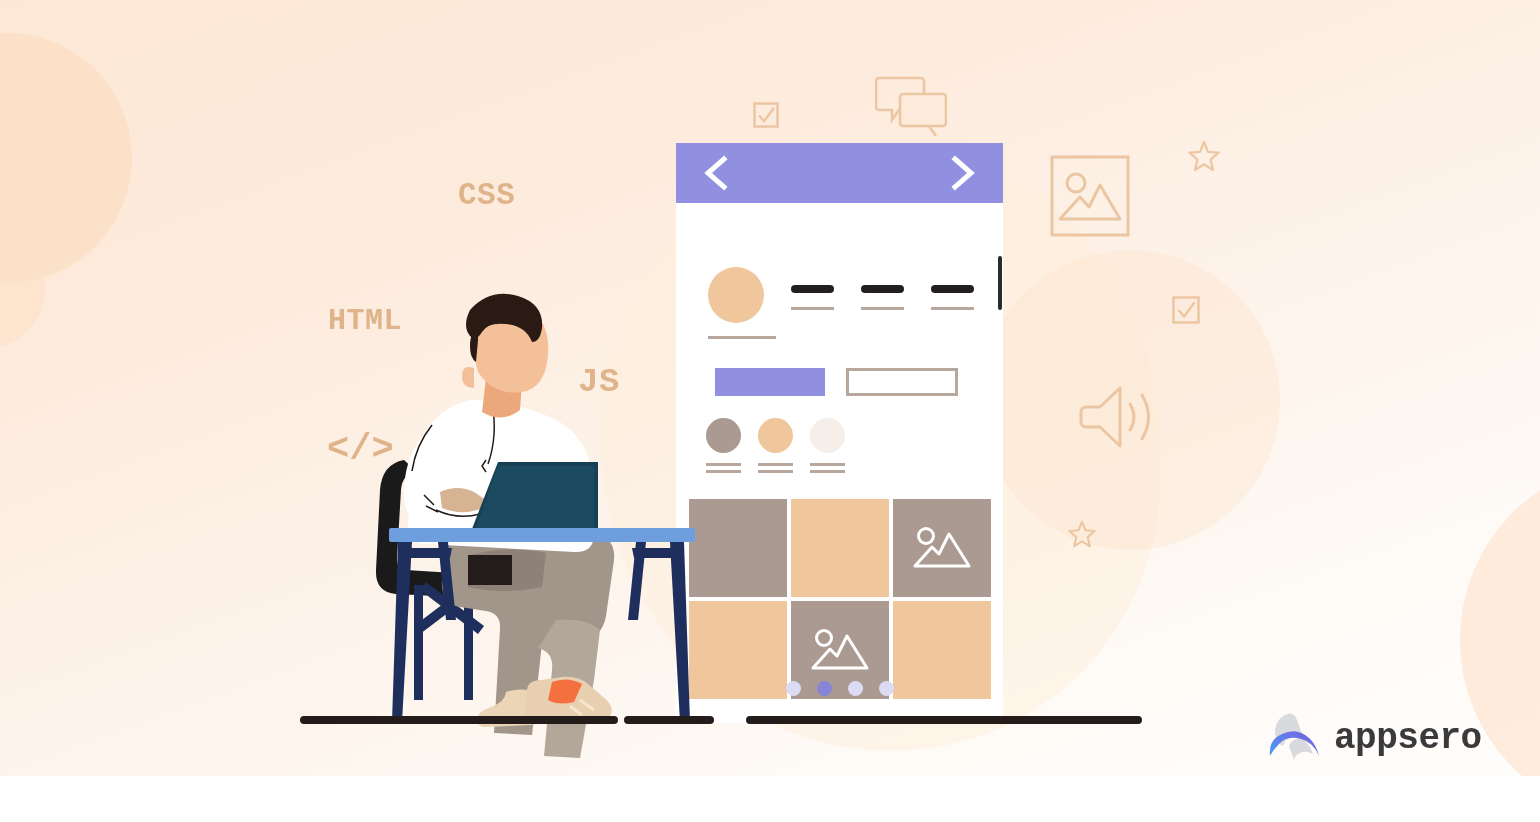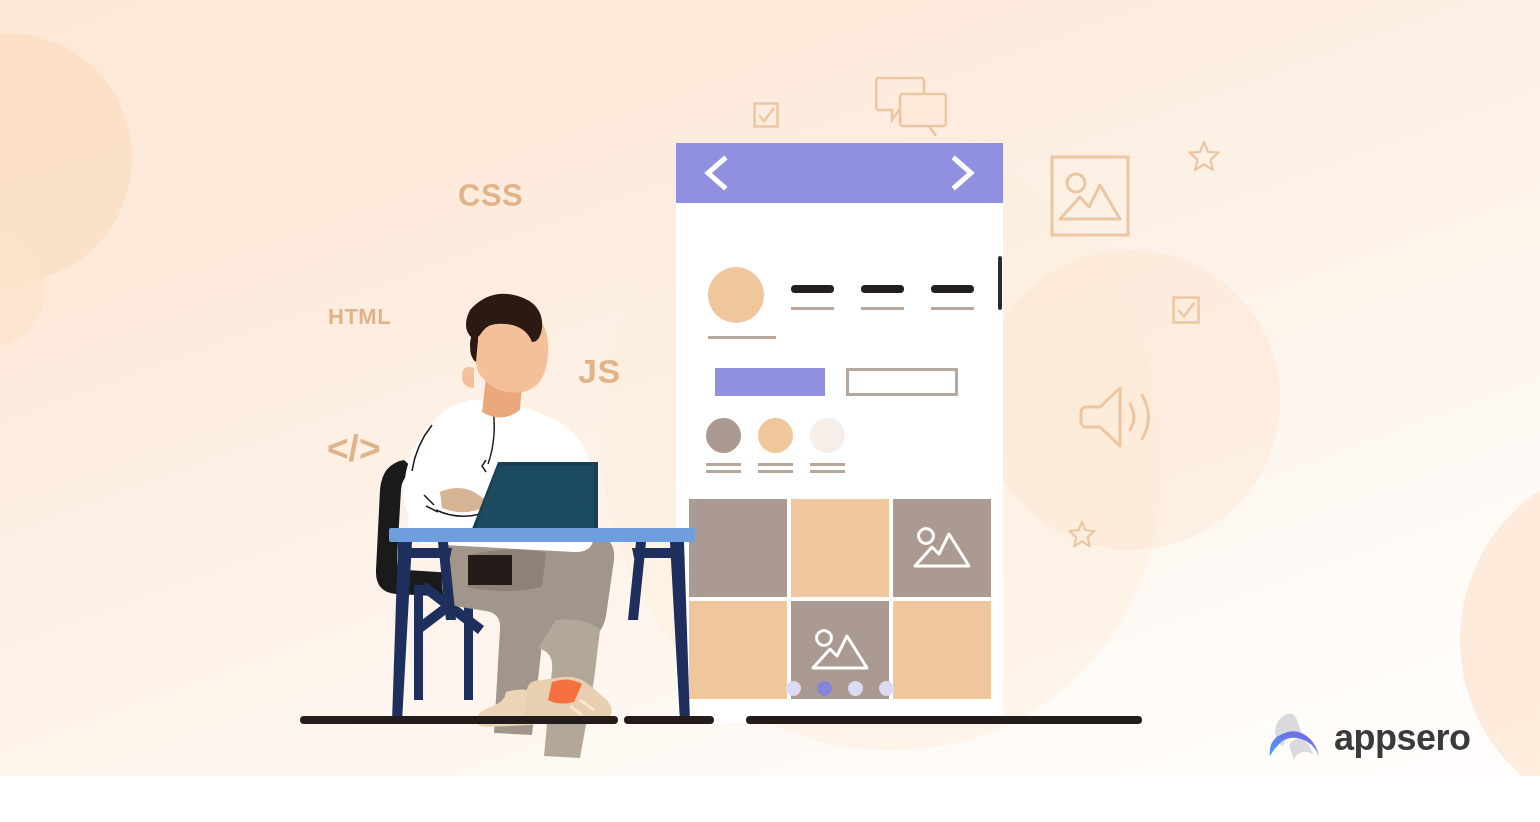--- a/index.html
+++ b/index.html
@@ -5,21 +5,21 @@
   html, body {
     margin: 0;
     padding: 0;
     background: #fff;
   }
   .stage {
     position: relative;
     width: 1540px;
     height: 776px;
     overflow: hidden;
-    font-family: Liberation Sans, sans-serif;
+    font-family: Liberation Mono, monospace;
     background: linear-gradient(160deg, #fde8d6 0%, #fdeadb 25%, #fdf3ea 55%, #fefaf6 80%, #fffdfb 100%);
   }
 
   
   .blob { position: absolute; border-radius: 50%; }
   .blob-left-big {
     left: -118px; top: 33px;
     width: 250px; height: 250px;
     background: #fcdfc5;
     opacity: .85;
@@ -52,22 +52,22 @@
 
   
   .lang {
     position: absolute;
     color: #e0b48a;
     font-weight: 700;
     letter-spacing: .5px;
     user-select: none;
   }
   .lang-css  { left: 458px; top: 178px; font-size: 31px; }
-  .lang-html { left: 328px; top: 304px; font-size: 22px; }
-  .lang-js   { left: 578px; top: 352px; font-size: 34px; }
+  .lang-html { left: 328px; top: 304px; font-size: 30px; }
+  .lang-js   { left: 578px; top: 363px; font-size: 34px; }
   .lang-code { left: 327px; top: 428px; font-size: 37px; letter-spacing: 0; }
 
   
   .deco { position: absolute; }
   .deco svg { display: block; }
 
   
   .bubble {
     position: absolute;
     left: 449px; top: 251px;

